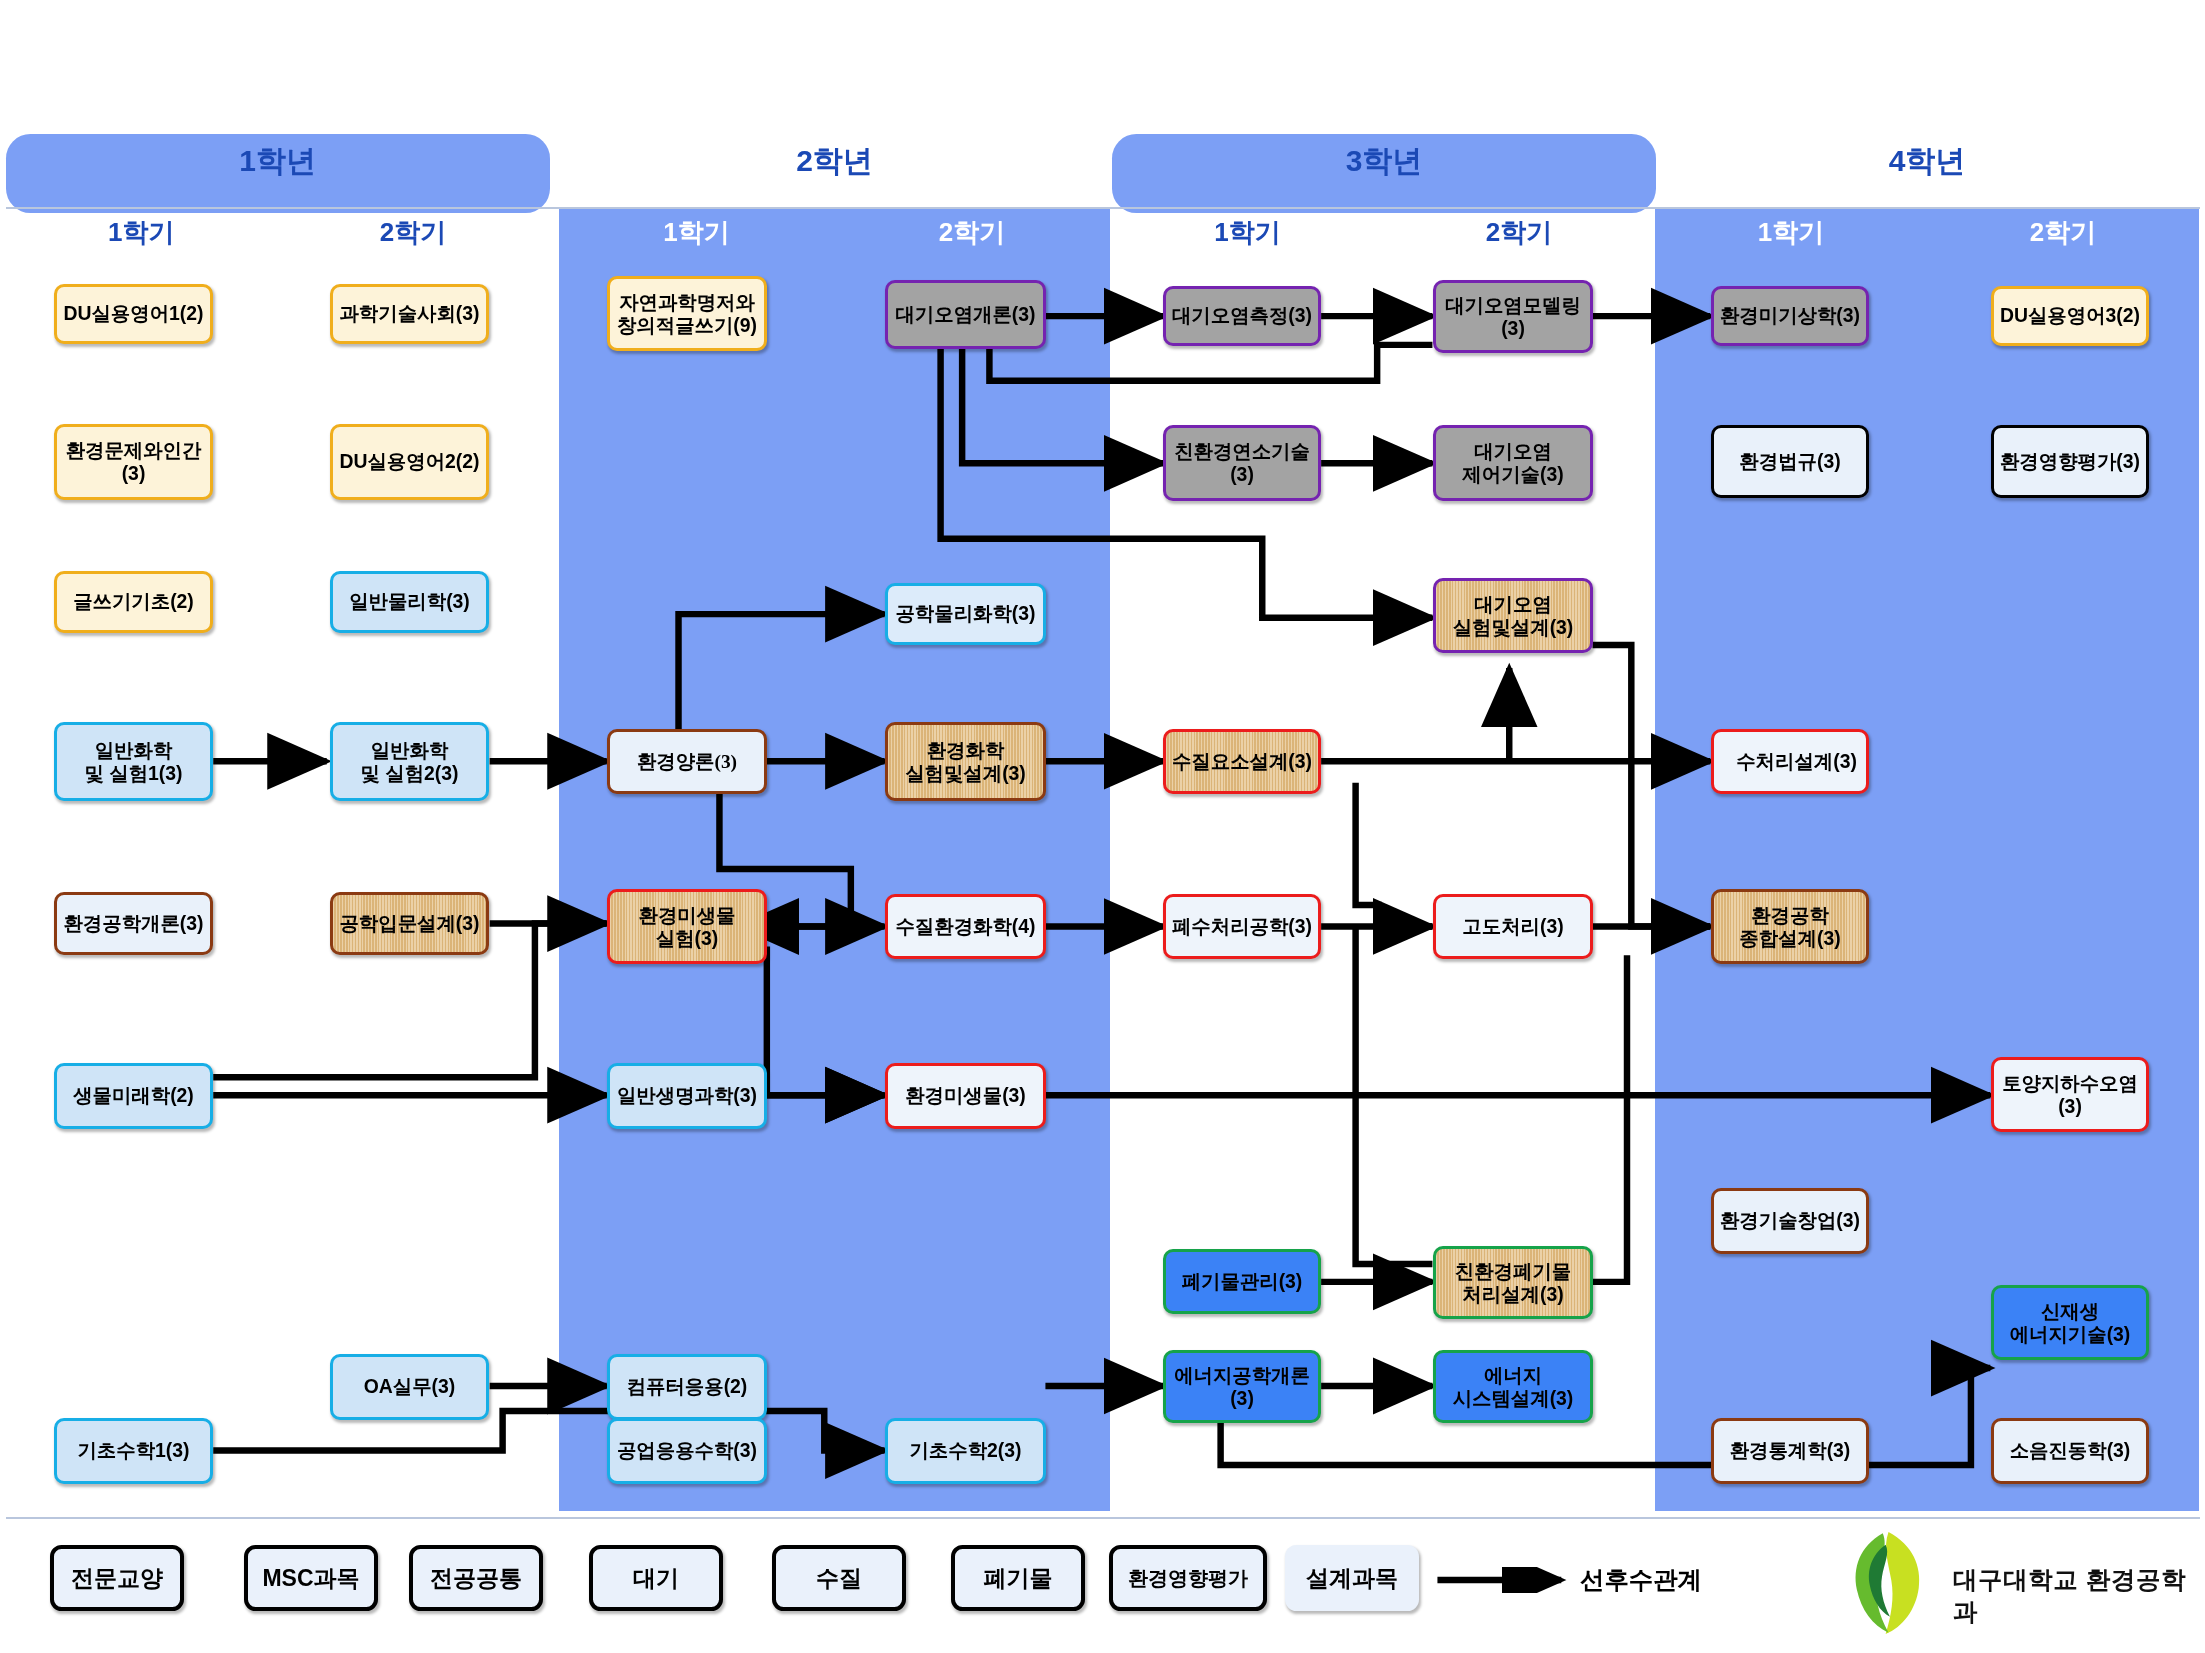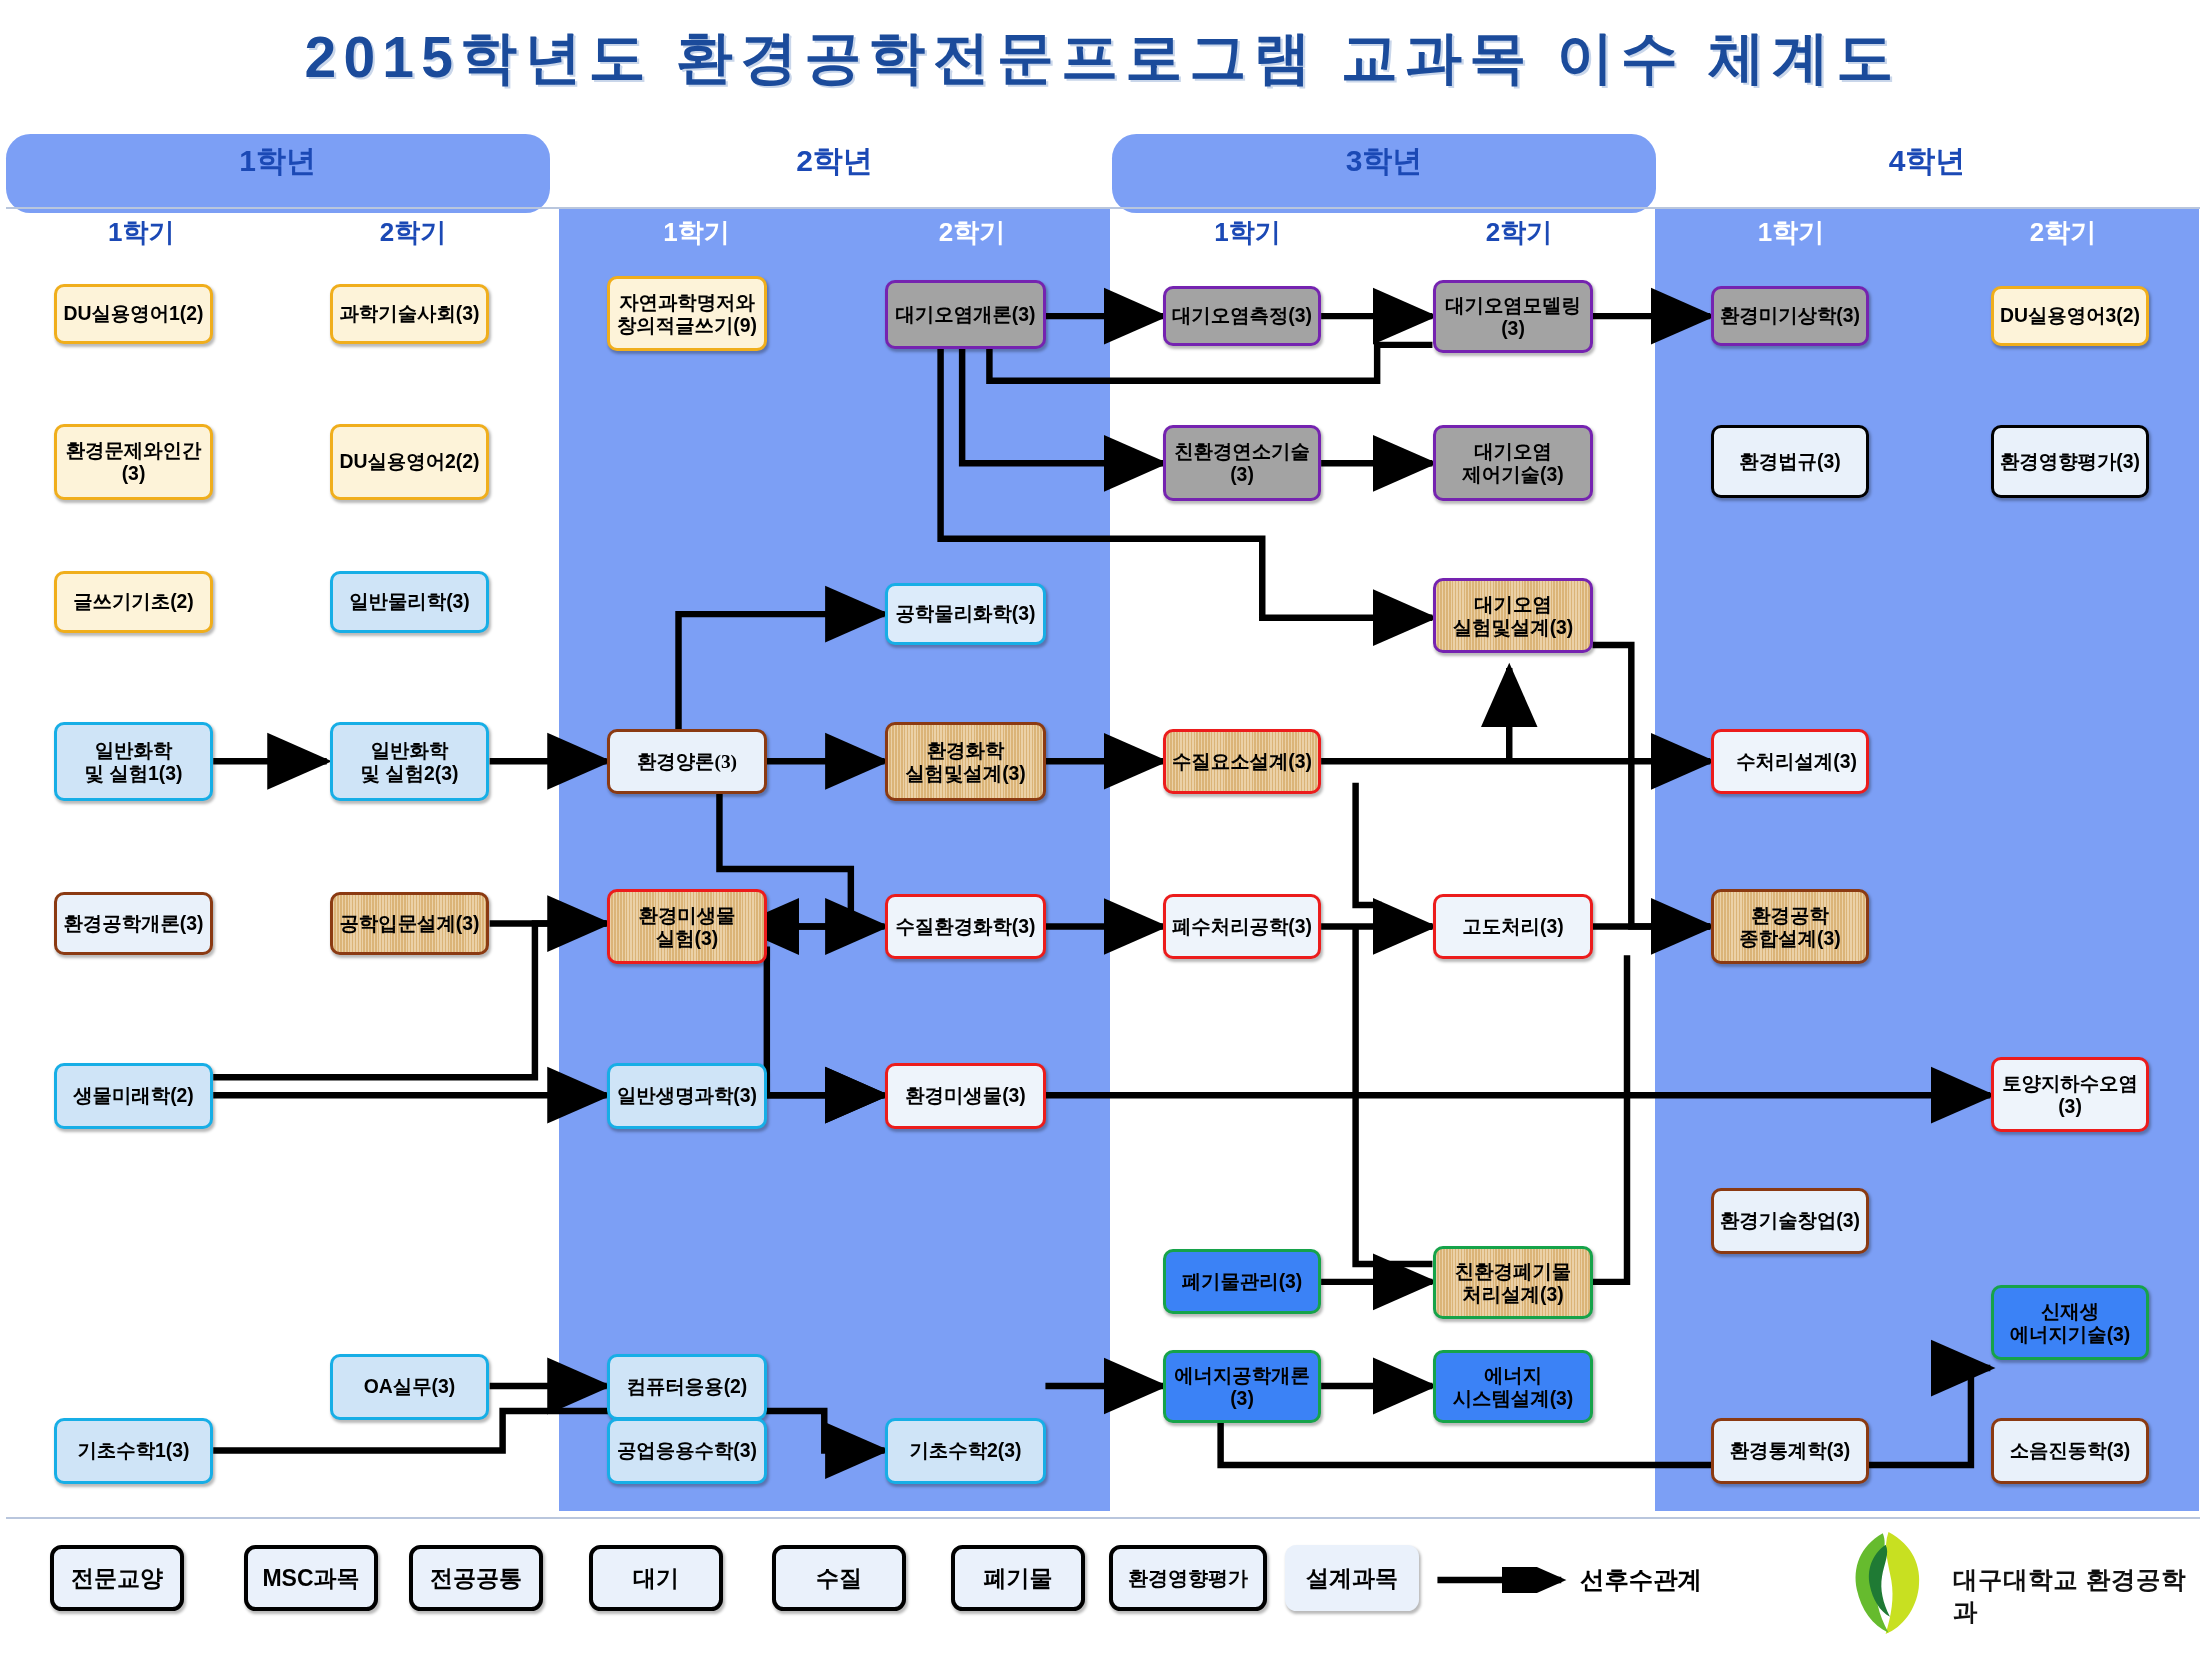--- a/index.html
+++ b/index.html
@@ -197,21 +197,21 @@
   <div class="box c-water design two-line" style="left:607px;top:889px;width:160px;height:75px;white-space:pre-line;">환경미생물
 실험(3)</div>
   <div class="box c-msc" style="left:607px;top:1063px;width:160px;height:66px;">일반생명과학(3)</div>
   <div class="box c-msc" style="left:607px;top:1354px;width:160px;height:66px;">컴퓨터응용(2)</div>
   <div class="box c-msc" style="left:607px;top:1418px;width:160px;height:66px;">공업응용수학(3)</div>
 
   <div class="box c-air" style="left:885px;top:280px;width:161px;height:69px;">대기오염개론(3)</div>
   <div class="box c-msc2" style="left:885px;top:583px;width:161px;height:62px;">공학물리화학(3)</div>
   <div class="box c-common design two-line" style="left:885px;top:722px;width:161px;height:79px;white-space:pre-line;">환경화학
 실험및설계(3)</div>
-  <div class="box c-water" style="left:885px;top:894px;width:161px;height:65px;">수질환경화학(3)</div>
+  <div class="box c-water" style="left:885px;top:894px;width:161px;height:65px;">수질환경화학(4)</div>
   <div class="box c-water" style="left:885px;top:1063px;width:161px;height:66px;">환경미생물(3)</div>
   <div class="box c-msc" style="left:885px;top:1418px;width:161px;height:66px;">기초수학2(3)</div>
 
   <div class="box c-air" style="left:1163px;top:286px;width:158px;height:60px;">대기오염측정(3)</div>
   <div class="box c-air two-line" style="left:1163px;top:425px;width:158px;height:76px;white-space:pre-line;">친환경연소기술
 (3)</div>
   <div class="box c-water design" style="left:1163px;top:729px;width:158px;height:65px;">수질요소설계(3)</div>
   <div class="box c-water" style="left:1163px;top:894px;width:158px;height:65px;">폐수처리공학(3)</div>
   <div class="box c-waste" style="left:1163px;top:1249px;width:158px;height:65px;">폐기물관리(3)</div>
   <div class="box c-waste two-line" style="left:1163px;top:1350px;width:158px;height:73px;white-space:pre-line;">에너지공학개론
@@ -267,16 +267,15 @@
     <div class="lg-arrow-lbl" style="left:1580px;top:39px;">선후수관계</div>
 
     <svg style="position:absolute;left:1838px;top:3.6px;width:101px;height:108px;" viewBox="0 0 140 150">
       <path d="M70,4 C104,22 116,52 112,82 C108,112 90,136 66,146 C74,120 78,96 74,72 C70,48 62,26 70,4 Z" fill="#c8e021"></path>
       <path d="M62,6 C30,24 20,54 26,84 C32,112 48,134 70,144 C56,118 50,94 54,70 C58,46 70,24 62,6 Z" fill="#66bb2e"></path>
       <path d="M66,22 C46,36 40,58 44,78 C48,98 58,114 72,122 C62,102 58,84 61,66 C64,48 72,34 66,22 Z" fill="#1f7a34"></path>
     </svg>
     <div id="logo-text" style="left:1953px;top:39px;">대구대학교 환경공학과</div>
   </div>
 
-  <div id="title">2015학년도 환경공학전문프로그램 교과목 이수 체계도</div>
 
 </div>
 
 
 </body></html>

